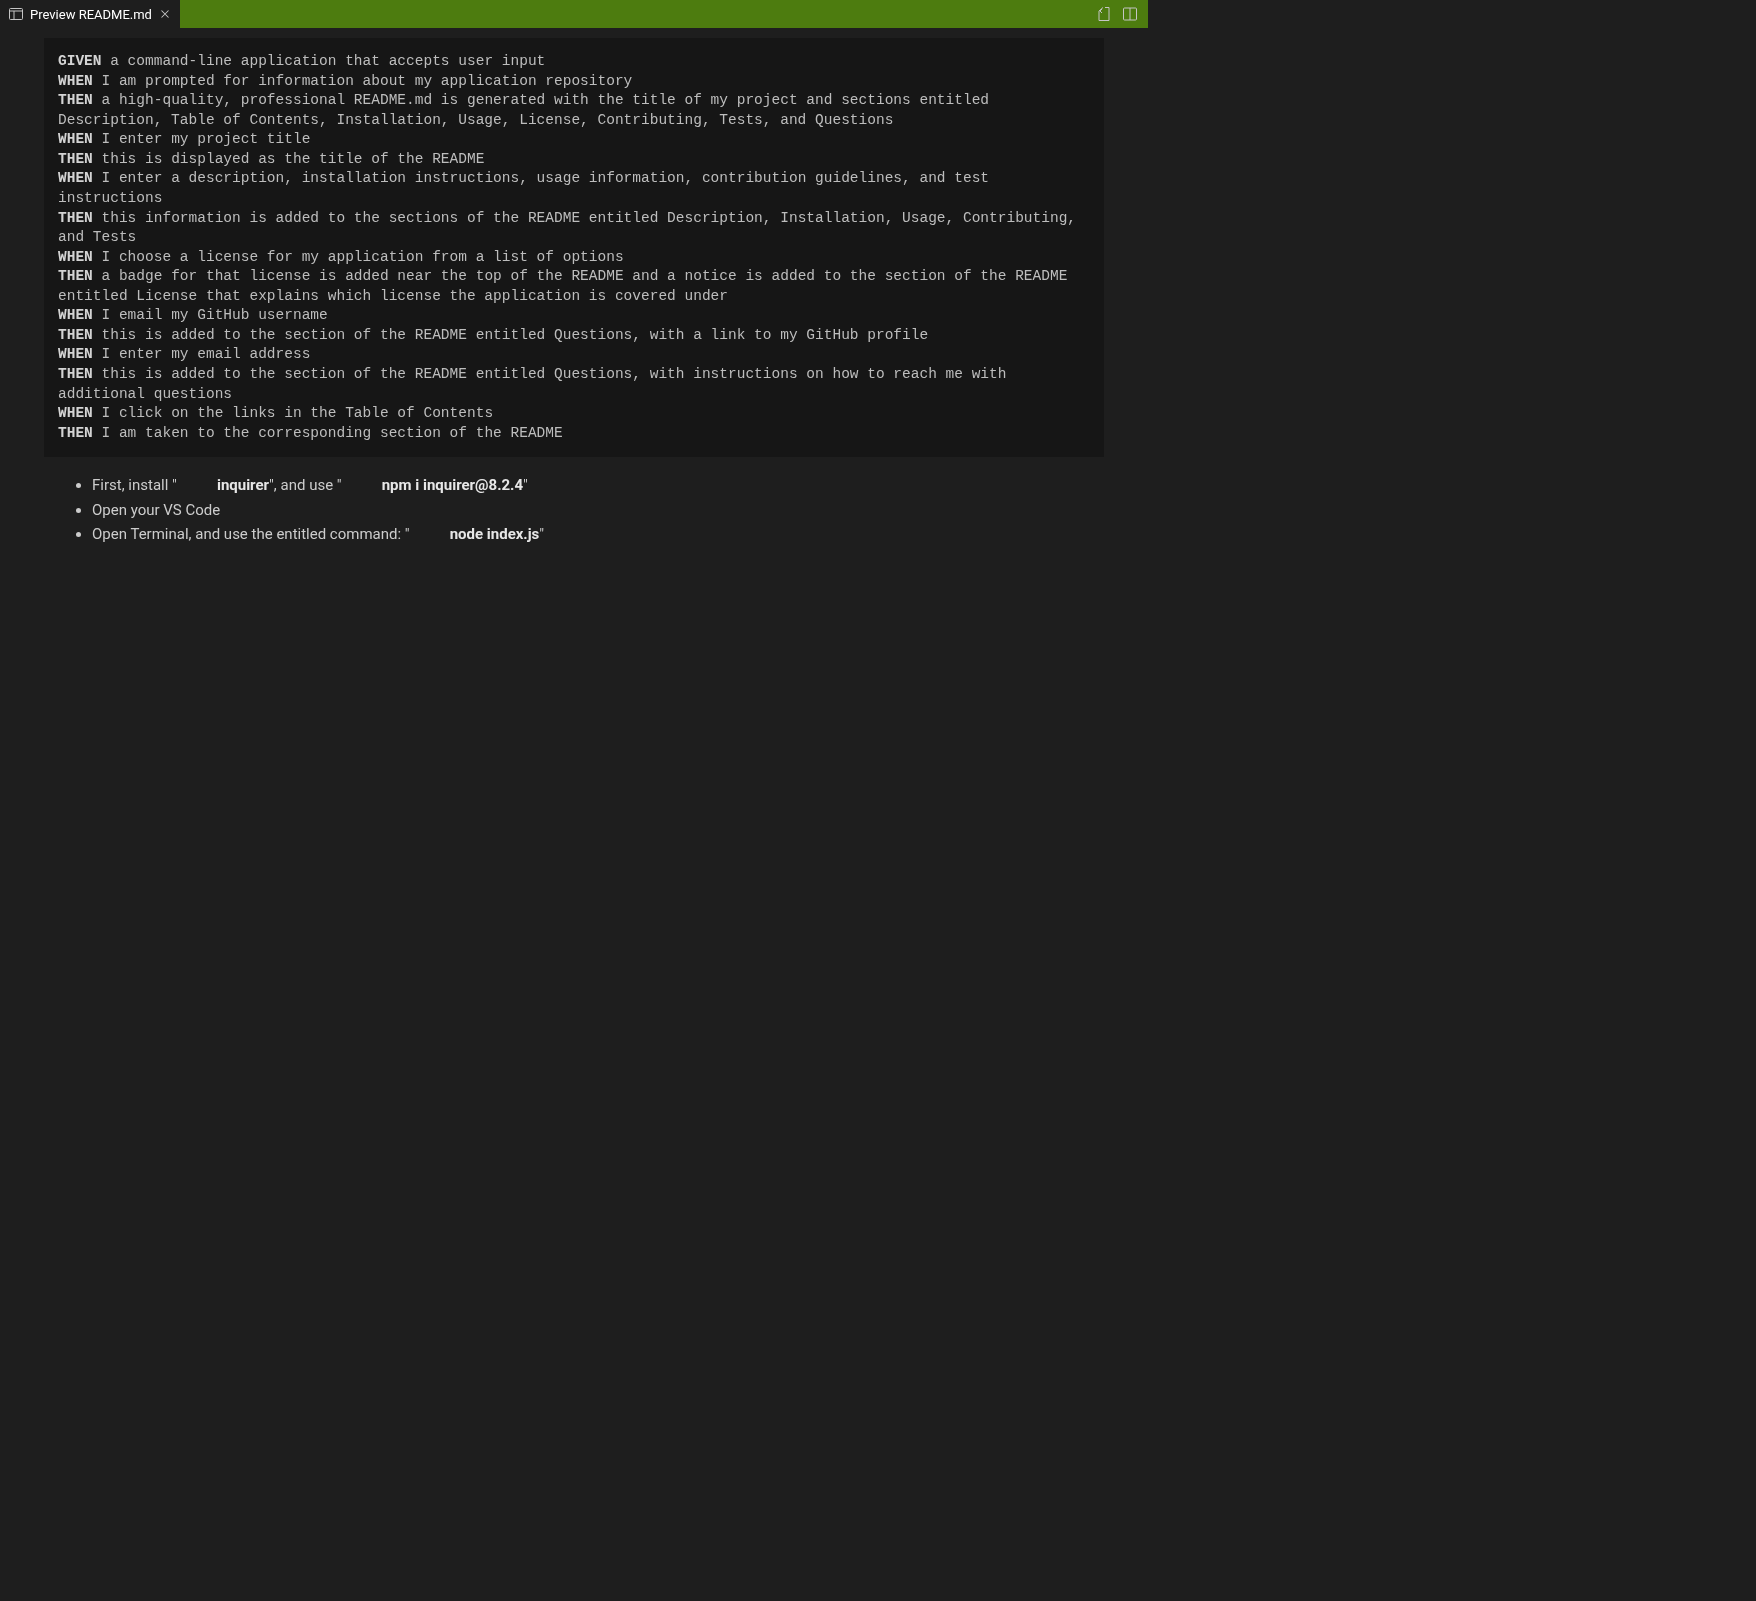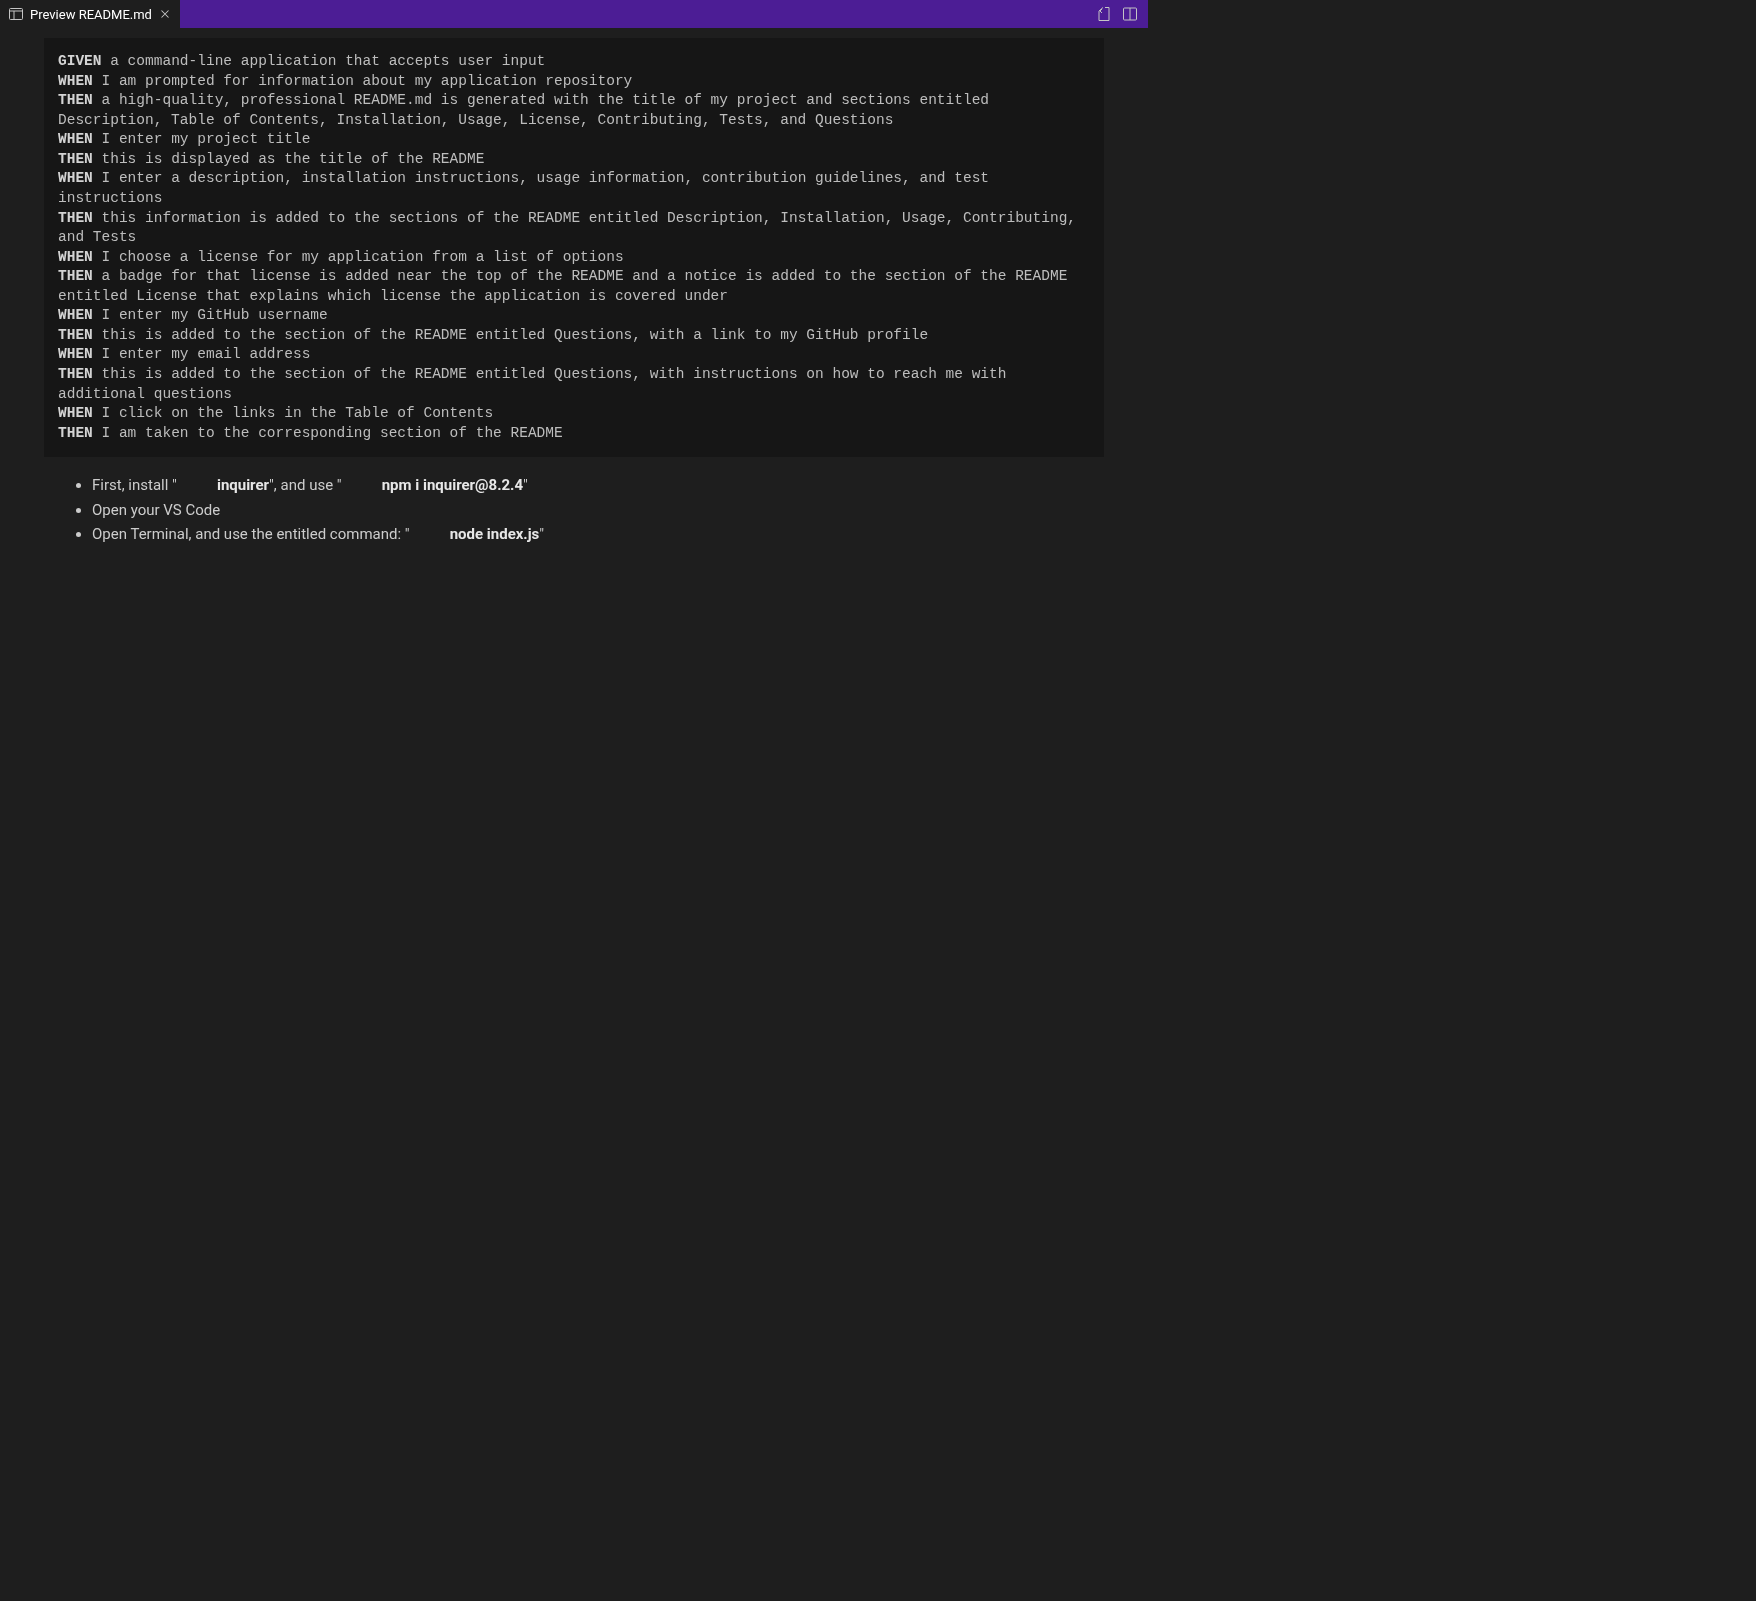--- a/index.html
+++ b/index.html
@@ -6,21 +6,21 @@
     body {
       background: #1e1e1e;
       color: #cccccc;
       font-family: -apple-system, BlinkMacSystemFont, "Segoe UI", Roboto, sans-serif;
       font-size: 14px;
       width: 1148px;
       height: 1046px;
       overflow: hidden;
     }
     .tab-bar {
-      background: #4c1d95;
+      background: #4d7c0f;
       height: 28px;
       display: flex;
       align-items: center;
       justify-content: space-between;
       text-align: right;
     }
     .tab-left { display: flex; height: 100%; }
     .tab {
       background: #1e1e1e;
       color: #ffffff;
@@ -106,21 +106,21 @@
 <div class="content">
   <div class="code-block" id="criteria-block"><strong>GIVEN</strong><span> a command-line application that accepts user input</span>
 <strong>WHEN</strong><span> I am prompted for information about my application repository</span>
 <strong>THEN</strong><span> a high-quality, professional README.md is generated with the title of my project and sections entitled Description, Table of Contents, Installation, Usage, License, Contributing, Tests, and Questions</span>
 <strong>WHEN</strong><span> I enter my project title</span>
 <strong>THEN</strong><span> this is displayed as the title of the README</span>
 <strong>WHEN</strong><span> I enter a description, installation instructions, usage information, contribution guidelines, and test instructions</span>
 <strong>THEN</strong><span> this information is added to the sections of the README entitled Description, Installation, Usage, Contributing, and Tests</span>
 <strong>WHEN</strong><span> I choose a license for my application from a list of options</span>
 <strong>THEN</strong><span> a badge for that license is added near the top of the README and a notice is added to the section of the README entitled License that explains which license the application is covered under</span>
-<strong>WHEN</strong><span> I enter my GitHub username</span>
+<strong>WHEN</strong><span> I email my GitHub username</span>
 <strong>THEN</strong><span> this is added to the section of the README entitled Questions, with a link to my GitHub profile</span>
 <strong>WHEN</strong><span> I enter my email address</span>
 <strong>THEN</strong><span> this is added to the section of the README entitled Questions, with instructions on how to reach me with additional questions</span>
 <strong>WHEN</strong><span> I click on the links in the Table of Contents</span>
 <strong>THEN</strong><span> I am taken to the corresponding section of the README</span></div>
 
 
   <ul id="install-list">
       <li><span>First, install "</span><strong>inquirer</strong><span>", and use "</span><strong>npm i inquirer@8.2.4</strong><span>"</span></li>
       <li><span>Open your VS Code</span></li>

